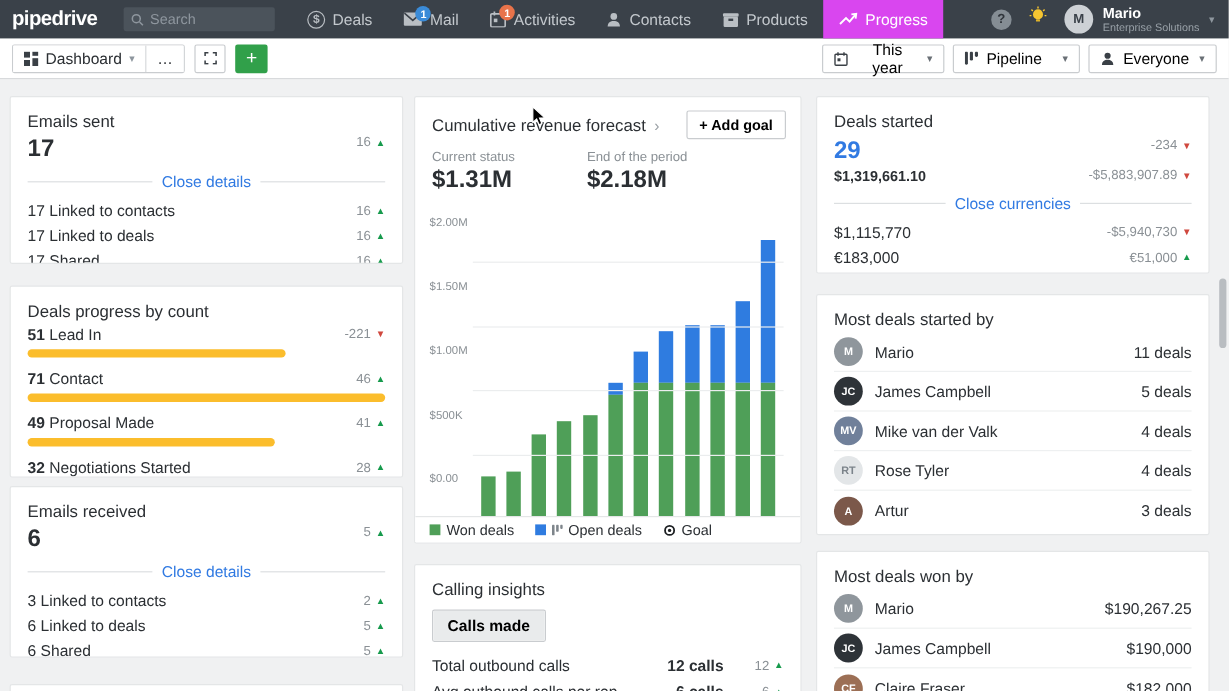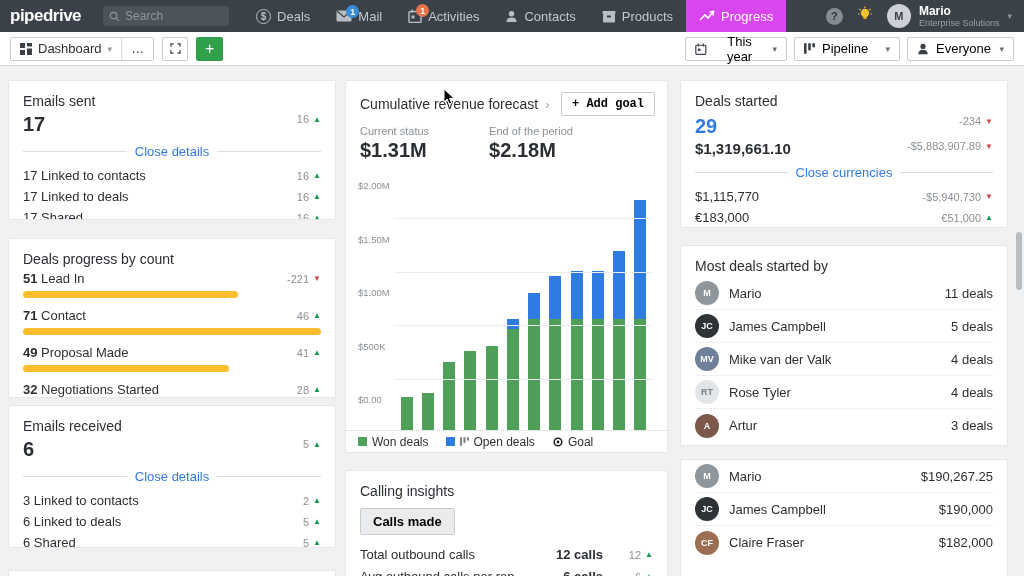--- a/index.html
+++ b/index.html
@@ -56,21 +56,21 @@
   
   .dp-row { padding:4px 14px 0 14px; }
   .dp-line { display:flex; justify-content:space-between; align-items:center; font-size:13px; }
   .dp-bar { height:7px; background:#fbbd2c; border-radius:4px; margin-top:5px; margin-bottom:6px; }
 
   
   #p-forecast { left:345px; top:80px; width:323px; height:373px; }
   .f-head { display:flex; align-items:center; padding:11px 12px 0 14px; }
   .f-title { font-size:14px; }
   .f-chev { color:#9aa0a5; font-size:13px; margin-left:7px; }
-  .addgoal { margin-left:auto; height:24px; border:1px solid #c9cccf; border-radius:2px; background:#fff; font-size:12px; font-weight:bold; padding:0 10px; cursor:pointer; font-family:Liberation Mono, monospace; }
+  .addgoal { margin-left:auto; height:24px; border:1px solid #c9cccf; border-radius:2px; background:#fff; font-size:12px; font-weight:bold; padding:0 10px; cursor:pointer; font-family:Liberation Sans, sans-serif; }
   .f-stats { display:flex; padding:9px 14px 0 14px; gap:60px; }
   .f-stat-label { font-size:11px; color:#8a9095; }
   .f-stat-value { font-size:20px; font-weight:bold; margin-top:2px; }
   #chart-wrap { position:absolute; left:0; top:100px; width:321px; height:252px; }
   #plot { position:absolute; left:48px; right:14px; top:32px; height:220px; }
   .gridline { position:absolute; left:0; right:0; height:1px; background:#ebedee; }
   .ytick { position:absolute; left:12px; font-size:9.5px; color:#8a9095; }
   #bars { position:absolute; left:0; right:0; bottom:0; top:-60px; display:flex; align-items:flex-end; padding:0 2px; }
   .bar-col { flex:1; display:flex; flex-direction:column; align-items:center; justify-content:flex-end; }
   .bar-stack { width:12px; display:flex; flex-direction:column; }
@@ -521,21 +521,21 @@
 <div class="panel" id="p-deals-started" style="left:680px;top:80px;width:328px;height:148px;">
   <div class="ptitle">Deals started</div>
   <div class="hero-row" style="padding-top:6px;">
     <span class="bignum" style="color:#317ae2">29</span>
     <span class="delta">
         <span>-234</span>
         <span class="tri down">▼</span>
       </span>
   </div>
   <div class="hero-row" style="padding-top:2px;">
-    <span style="font-size:15px;font-weight:bold">$1,319,661.10</span>
+    <span style="font-size:12px;font-weight:bold">$1,319,661.10</span>
     <span class="delta">
         <span>-$5,883,907.89</span>
         <span class="tri down">▼</span>
       </span>
   </div>
   <div class="divlink">
       <a>Close currencies</a>
     </div>
   <div class="statrow">
     <span>$1,115,770</span>
@@ -576,20 +576,21 @@
       <span class="pval">4 deals</span>
   </div>
   <div class="prow">
     <span class="avatar" style="background: rgb(123, 88, 74);">A</span>
     <span class="pname">Artur</span>
       <span class="pval">3 deals</span>
   </div>
 </div>
 
 <div class="panel" id="p-most-won" style="left:680px;top:459px;width:328px;height:130px;">
+  <div class="ptitle" style="padding-bottom:3px">Most deals won by</div>
   <div class="prow">
     <span class="avatar" style="background: rgb(143, 150, 156);">M</span>
     <span class="pname">Mario</span>
       <span class="pval">$190,267.25</span>
   </div>
   <div class="prow">
     <span class="avatar" style="background: rgb(46, 51, 56);">JC</span>
     <span class="pname">James Campbell</span>
       <span class="pval">$190,000</span>
   </div>

